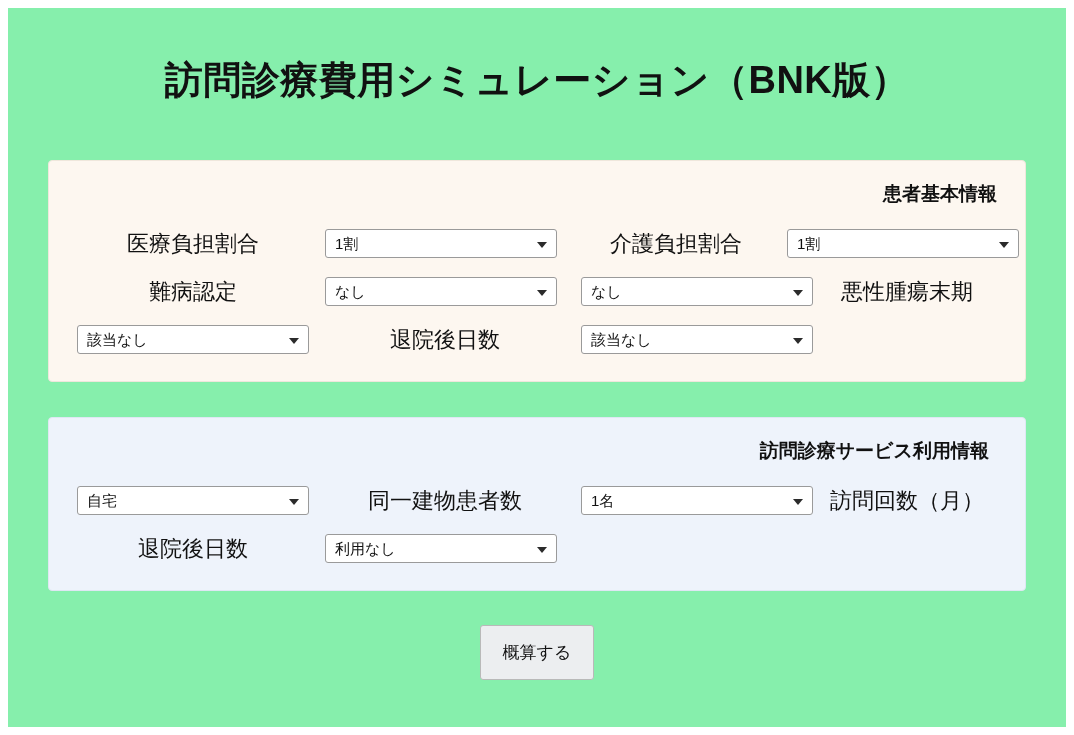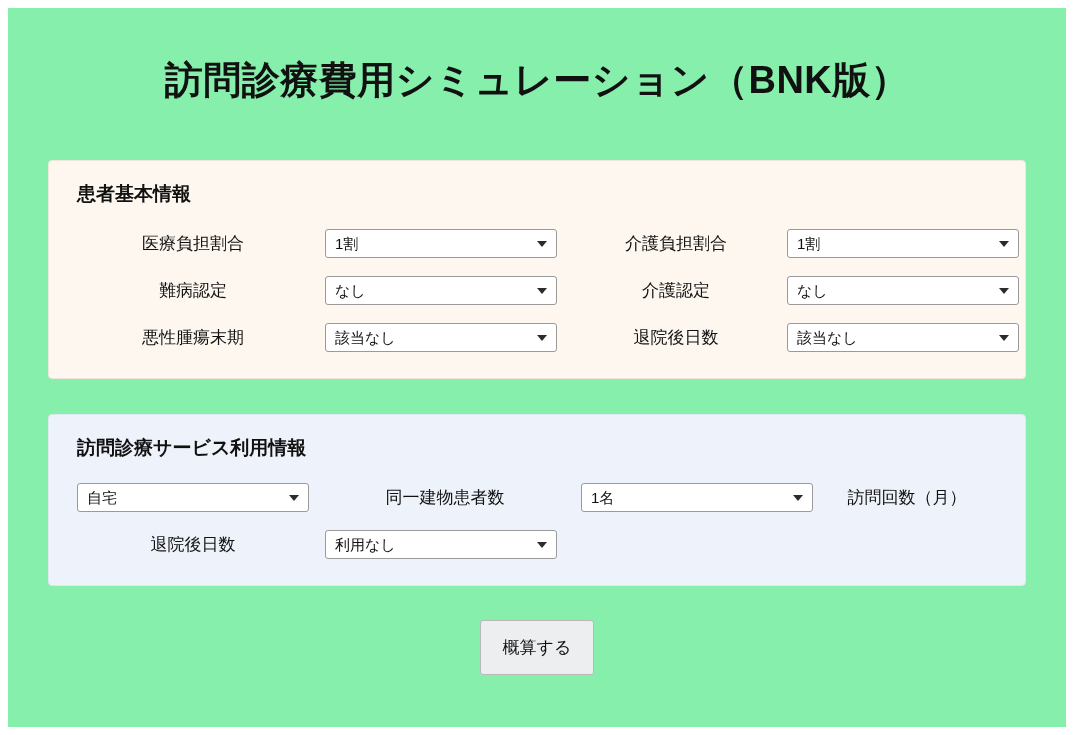--- a/index.html
+++ b/index.html
@@ -45,35 +45,35 @@
     border-color: #efe7dc;
     padding: 20px 28px 26px 28px;
   }
   .panel-service {
     margin-top: 35px;
     background: #eef3fb;
     border-color: #dfe7f3;
     padding: 20px 36px 26px 28px;
   }
   .panel-title {
-    text-align: left;
+    text-align: right;
     font-size: 19px;
     font-weight: bold;
     color: #111111;
     margin: 0 0 22px 0;
   }
   .grid {
     display: grid;
     grid-template-columns: 232px 240px 190px 240px;
     column-gap: 16px;
     row-gap: 18px;
     align-items: center;
   }
   .field-label {
-    font-size: 17px;
+    font-size: 22px;
     color: #111111;
     text-align: center;
     white-space: nowrap;
   }
   .select-wrap {
     position: relative;
     width: 232px;
   }
   select.field-select {
     box-sizing: border-box;
@@ -146,21 +146,20 @@
       </div>
 
       <div class="field-label">難病認定</div>
       <div class="select-wrap">
         <select class="field-select">
           <option>なし</option>
         </select>
         <span class="caret"></span>
       </div>
 
-      <div class="field-label">介護認定</div>
       <div class="select-wrap">
         <select class="field-select">
           <option>なし</option>
         </select>
         <span class="caret"></span>
       </div>
 
       <div class="field-label">悪性腫瘍末期</div>
       <div class="select-wrap">
         <select class="field-select">

